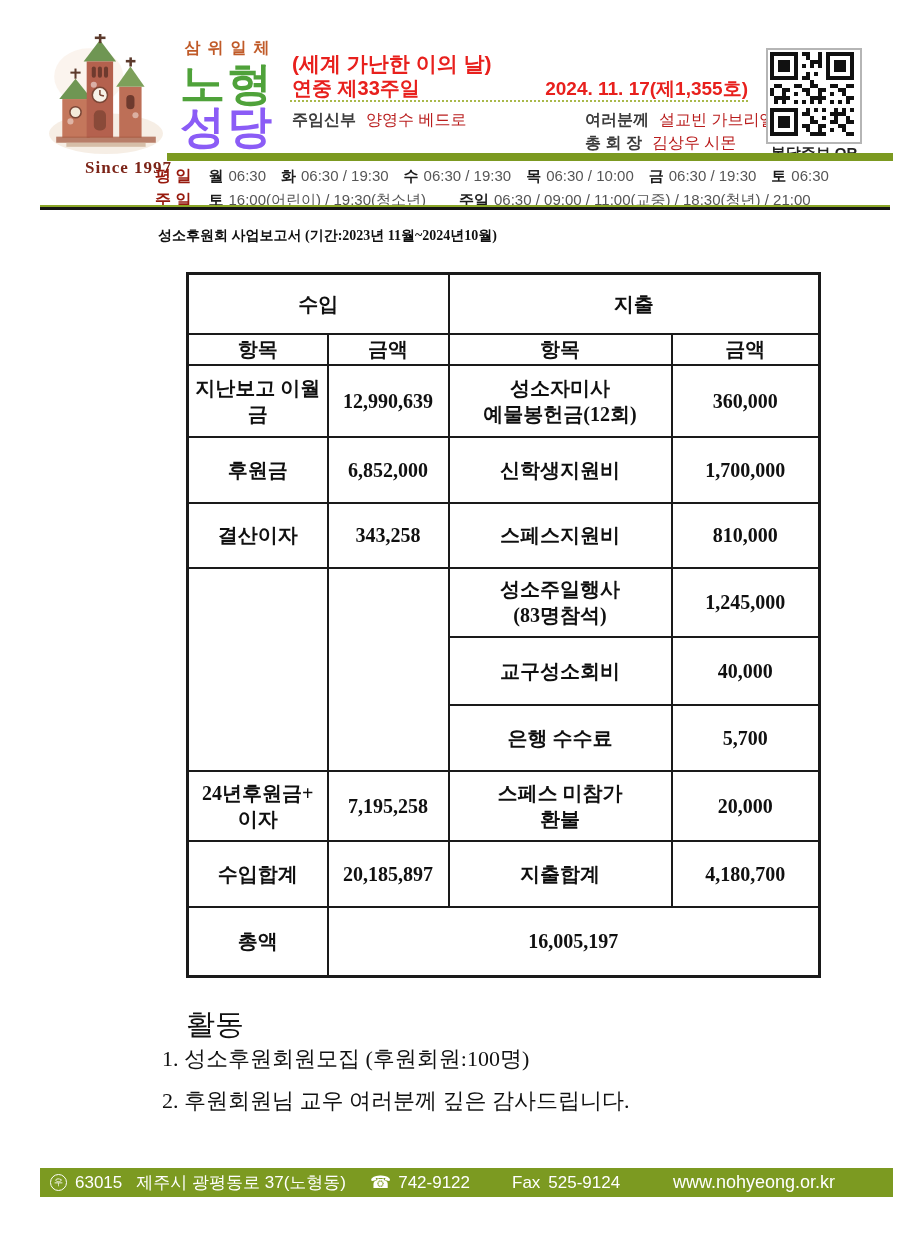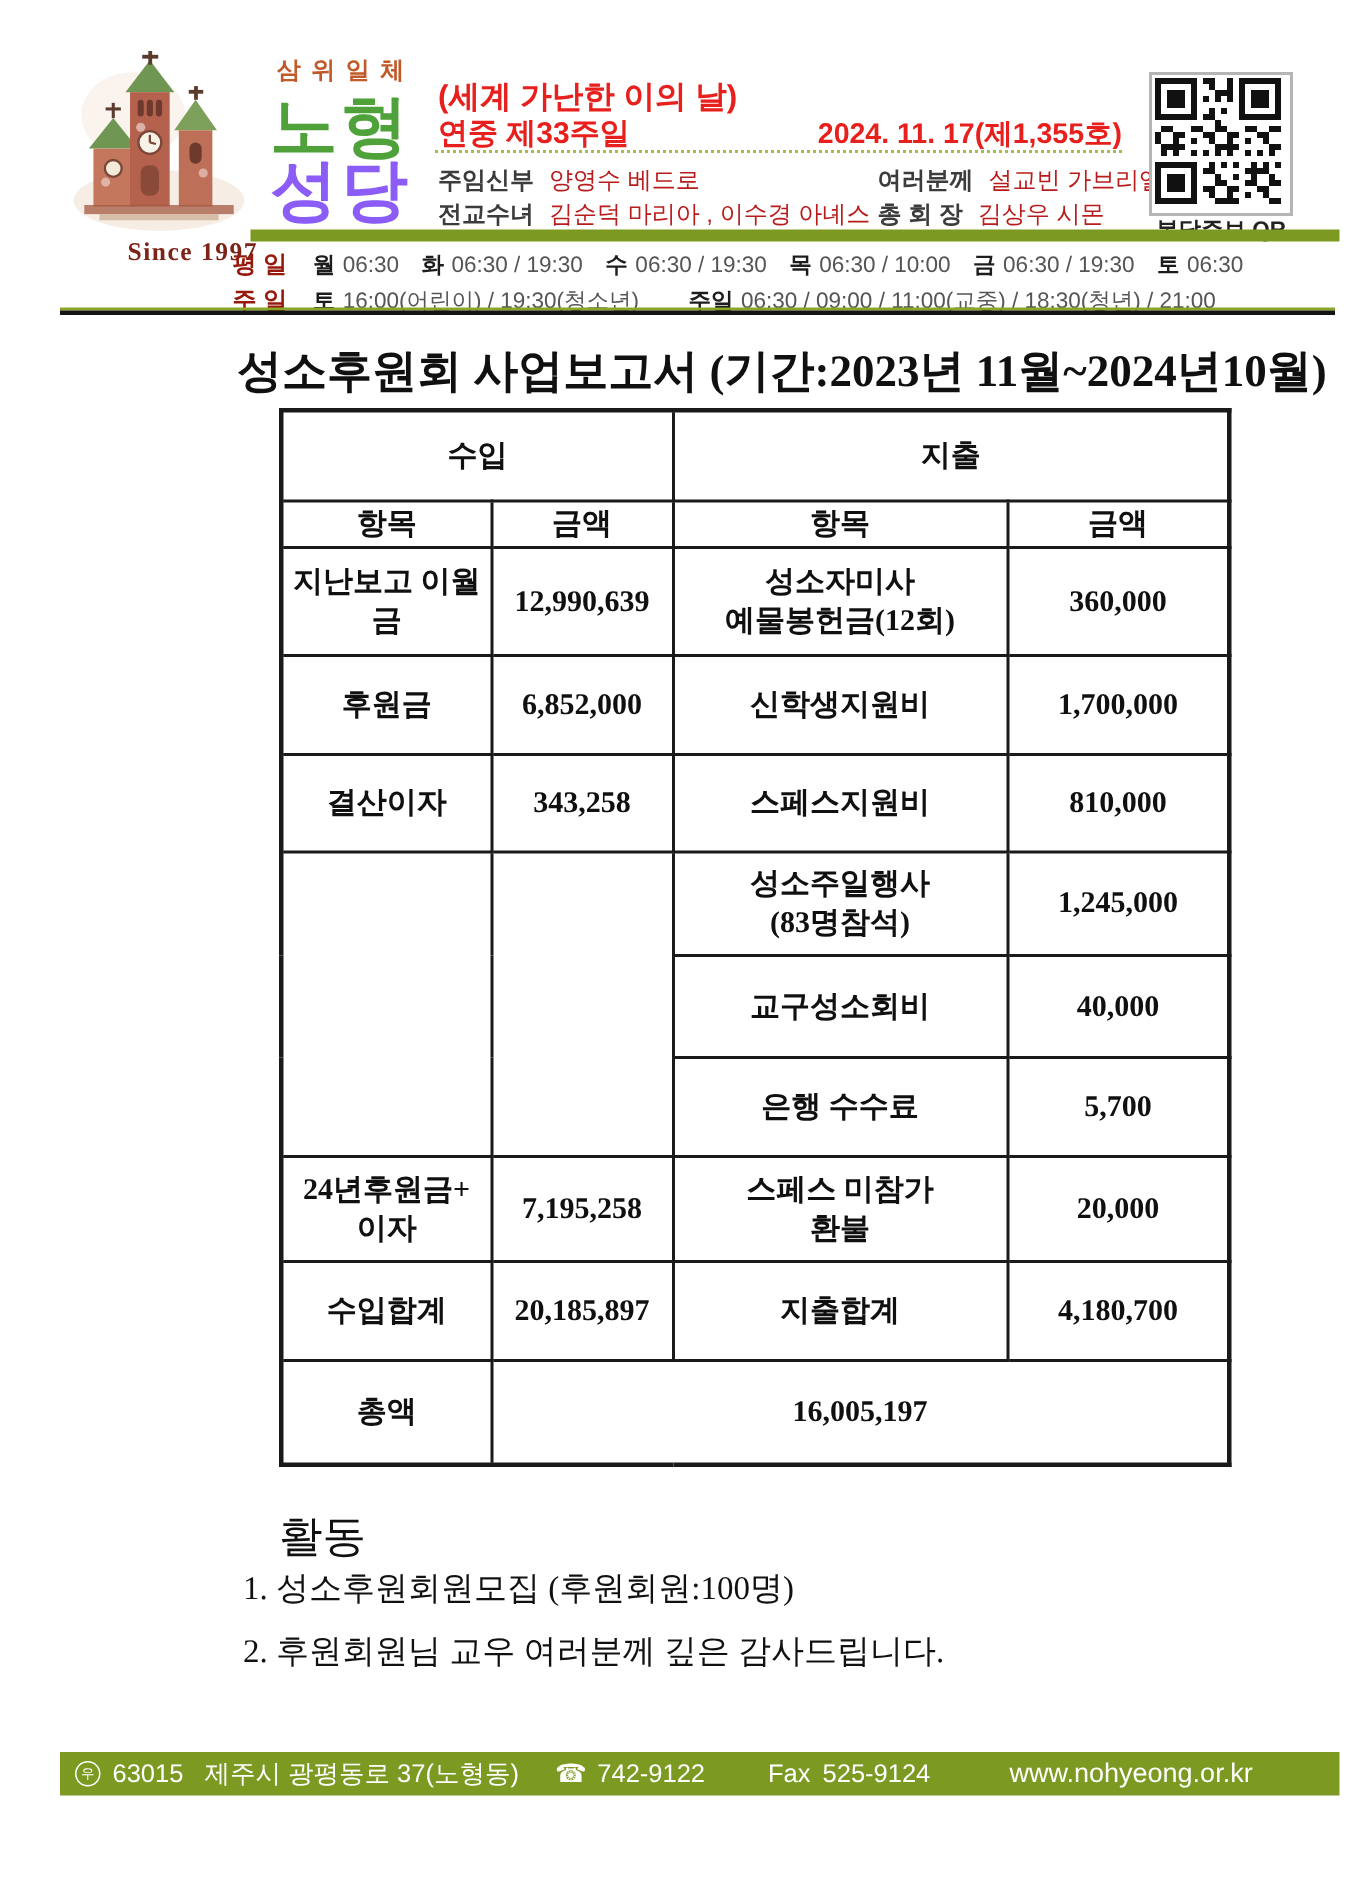--- a/index.html
+++ b/index.html
@@ -37,21 +37,21 @@
   #mass-sunday{top:190px;gap:15px;}
   .mass-label{color:#97190d;font-weight:bold;font-size:16px;margin-right:2px;}
   .mass-day{color:#1c1c1c;font-weight:bold;margin-right:5px;}
   .mass-group{white-space:nowrap;}
   #sun-gap{margin-left:18px;}
   #rule-green{left:40px;top:205px;width:850px;height:2px;background:#8aa627;}
   #rule-black{left:40px;top:207px;width:850px;height:3px;background:#141414;}
 
   
   #report-title{left:158px;top:227px;width:632px;text-align:left;
-      font-family:"Liberation Serif",serif;font-weight:bold;font-size:30px;color:#101010;white-space:nowrap;}
+      font-family:"Liberation Serif",serif;font-weight:bold;font-size:14px;color:#101010;white-space:nowrap;}
   #report-table{left:158px;top:272px;padding-left:28px;}
   table{border-collapse:collapse;table-layout:fixed;width:632px;
         font-family:"Liberation Serif",serif;font-size:20px;font-weight:bold;color:#101010;}
   td{border:2px solid #1a1a1a;text-align:center;vertical-align:middle;padding:0;line-height:1.3;}
   table{border:3px solid #1a1a1a;}
   td.lt{border-top:1px solid #8f8f8f;}
 
   
   #act-title{left:186px;top:1005px;font-family:"Liberation Serif",serif;font-size:29px;color:#111;}
   #act-1{left:162px;top:1044px;font-family:"Liberation Serif",serif;font-size:22px;color:#111;white-space:nowrap;}
@@ -117,23 +117,20 @@
     <div id="brand-main2" class="brand-big">성당</div>
   </div>
 
   <div id="feast1" class="abs">(세계 가난한 이의 날)</div>
   <div id="feast2" class="abs">연중 제33주일</div>
   <div id="issue-date" class="abs">2024. 11. 17(제1,355호)</div>
   <div id="dotted-rule" class="abs"></div>
 
   <div id="staff-a1" class="abs staff-row">
     <span class="staff-role">주임신부</span><span class="staff-name">양영수 베드로</span>
-  </div>
-  <div id="staff-a2" class="abs staff-row">
-    <span class="staff-role">전교수녀</span><span class="staff-name">김순덕 마리아 , 이수경 아녜스</span>
   </div>
   <div id="staff-b1" class="abs staff-row">
     <span class="staff-role">여러분께</span><span class="staff-name">설교빈 가브리엘</span>
   </div>
   <div id="staff-b2" class="abs staff-row">
     <span class="staff-role">총 회 장</span><span class="staff-name">김상우 시몬</span>
   </div>
 
   <div id="qr-box" class="abs">
     <div><svg width="84" height="84" viewBox="0 0 84 84">

